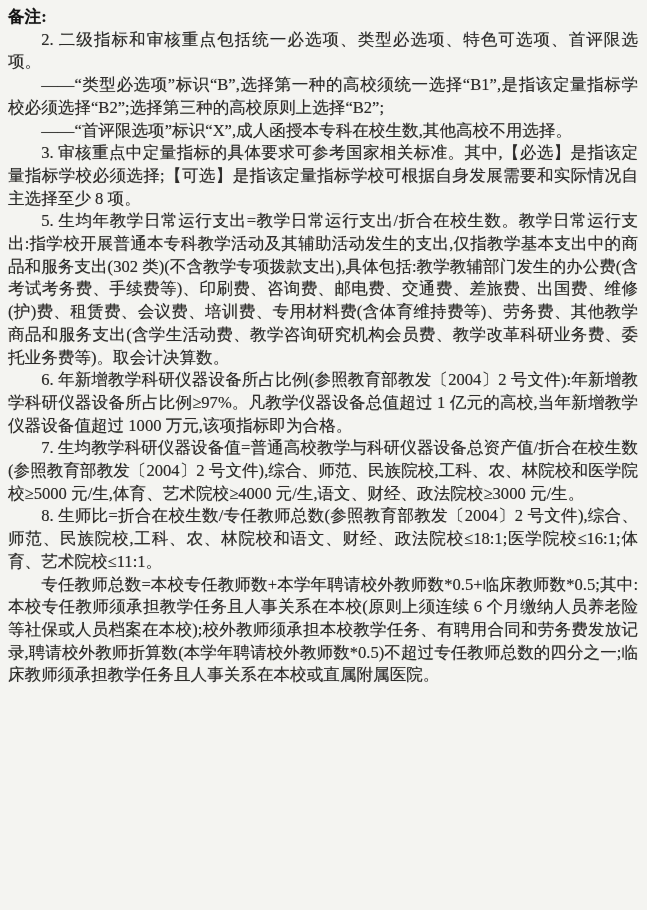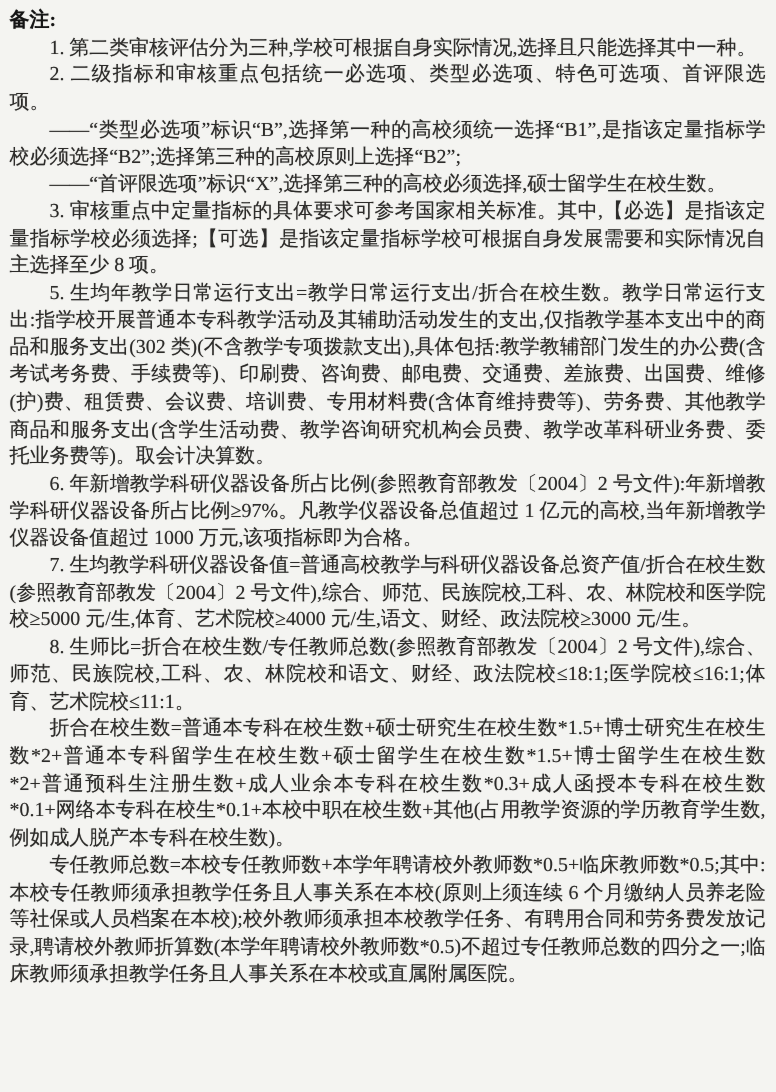--- a/index.html
+++ b/index.html
@@ -31,24 +31,22 @@
   .para {
     margin: 0;
     text-indent: 2em;
   }
 </style>
 </head>
 <body>
 
 <div class="page">
   <p class="notes-heading">备注:</p>
-  <p class="para">1. 第二类审核评估分为三种,学校可根据自身实际情况,选择且只能选择其中一种。</p>
   <p class="para">2. 二级指标和审核重点包括统一必选项、类型必选项、特色可选项、首评限选项。</p>
   <p class="para">——“类型必选项”标识“B”,选择第一种的高校须统一选择“B1”,是指该定量指标学校必须选择“B2”;选择第三种的高校原则上选择“B2”;</p>
-  <p class="para">——“首评限选项”标识“X”,选择第三种的高校必须选择,硕士留学生在校生数。</p>
+  <p class="para">——“首评限选项”标识“X”,成人函授本专科在校生数,其他高校不用选择。</p>
   <p class="para">3. 审核重点中定量指标的具体要求可参考国家相关标准。其中,【必选】是指该定量指标学校必须选择;【可选】是指该定量指标学校可根据自身发展需要和实际情况自主选择至少 8 项。</p>
   <p class="para">5. 生均年教学日常运行支出=教学日常运行支出/折合在校生数。教学日常运行支出:指学校开展普通本专科教学活动及其辅助活动发生的支出,仅指教学基本支出中的商品和服务支出(302 类)(不含教学专项拨款支出),具体包括:教学教辅部门发生的办公费(含考试考务费、手续费等)、印刷费、咨询费、邮电费、交通费、差旅费、出国费、维修(护)费、租赁费、会议费、培训费、专用材料费(含体育维持费等)、劳务费、其他教学商品和服务支出(含学生活动费、教学咨询研究机构会员费、教学改革科研业务费、委托业务费等)。取会计决算数。</p>
   <p class="para">6. 年新增教学科研仪器设备所占比例(参照教育部教发〔2004〕2 号文件):年新增教学科研仪器设备所占比例≥97%。凡教学仪器设备总值超过 1 亿元的高校,当年新增教学仪器设备值超过 1000 万元,该项指标即为合格。</p>
   <p class="para">7. 生均教学科研仪器设备值=普通高校教学与科研仪器设备总资产值/折合在校生数(参照教育部教发〔2004〕2 号文件),综合、师范、民族院校,工科、农、林院校和医学院校≥5000 元/生,体育、艺术院校≥4000 元/生,语文、财经、政法院校≥3000 元/生。</p>
   <p class="para">8. 生师比=折合在校生数/专任教师总数(参照教育部教发〔2004〕2 号文件),综合、师范、民族院校,工科、农、林院校和语文、财经、政法院校≤18:1;医学院校≤16:1;体育、艺术院校≤11:1。</p>
-  <p class="para">折合在校生数=普通本专科在校生数+硕士研究生在校生数*1.5+博士研究生在校生数*2+普通本专科留学生在校生数+硕士留学生在校生数*1.5+博士留学生在校生数*2+普通预科生注册生数+成人业余本专科在校生数*0.3+成人函授本专科在校生数*0.1+网络本专科在校生*0.1+本校中职在校生数+其他(占用教学资源的学历教育学生数,例如成人脱产本专科在校生数)。</p>
   <p class="para">专任教师总数=本校专任教师数+本学年聘请校外教师数*0.5+临床教师数*0.5;其中:本校专任教师须承担教学任务且人事关系在本校(原则上须连续 6 个月缴纳人员养老险等社保或人员档案在本校);校外教师须承担本校教学任务、有聘用合同和劳务费发放记录,聘请校外教师折算数(本学年聘请校外教师数*0.5)不超过专任教师总数的四分之一;临床教师须承担教学任务且人事关系在本校或直属附属医院。</p>
 </div>
 
 </body></html>

